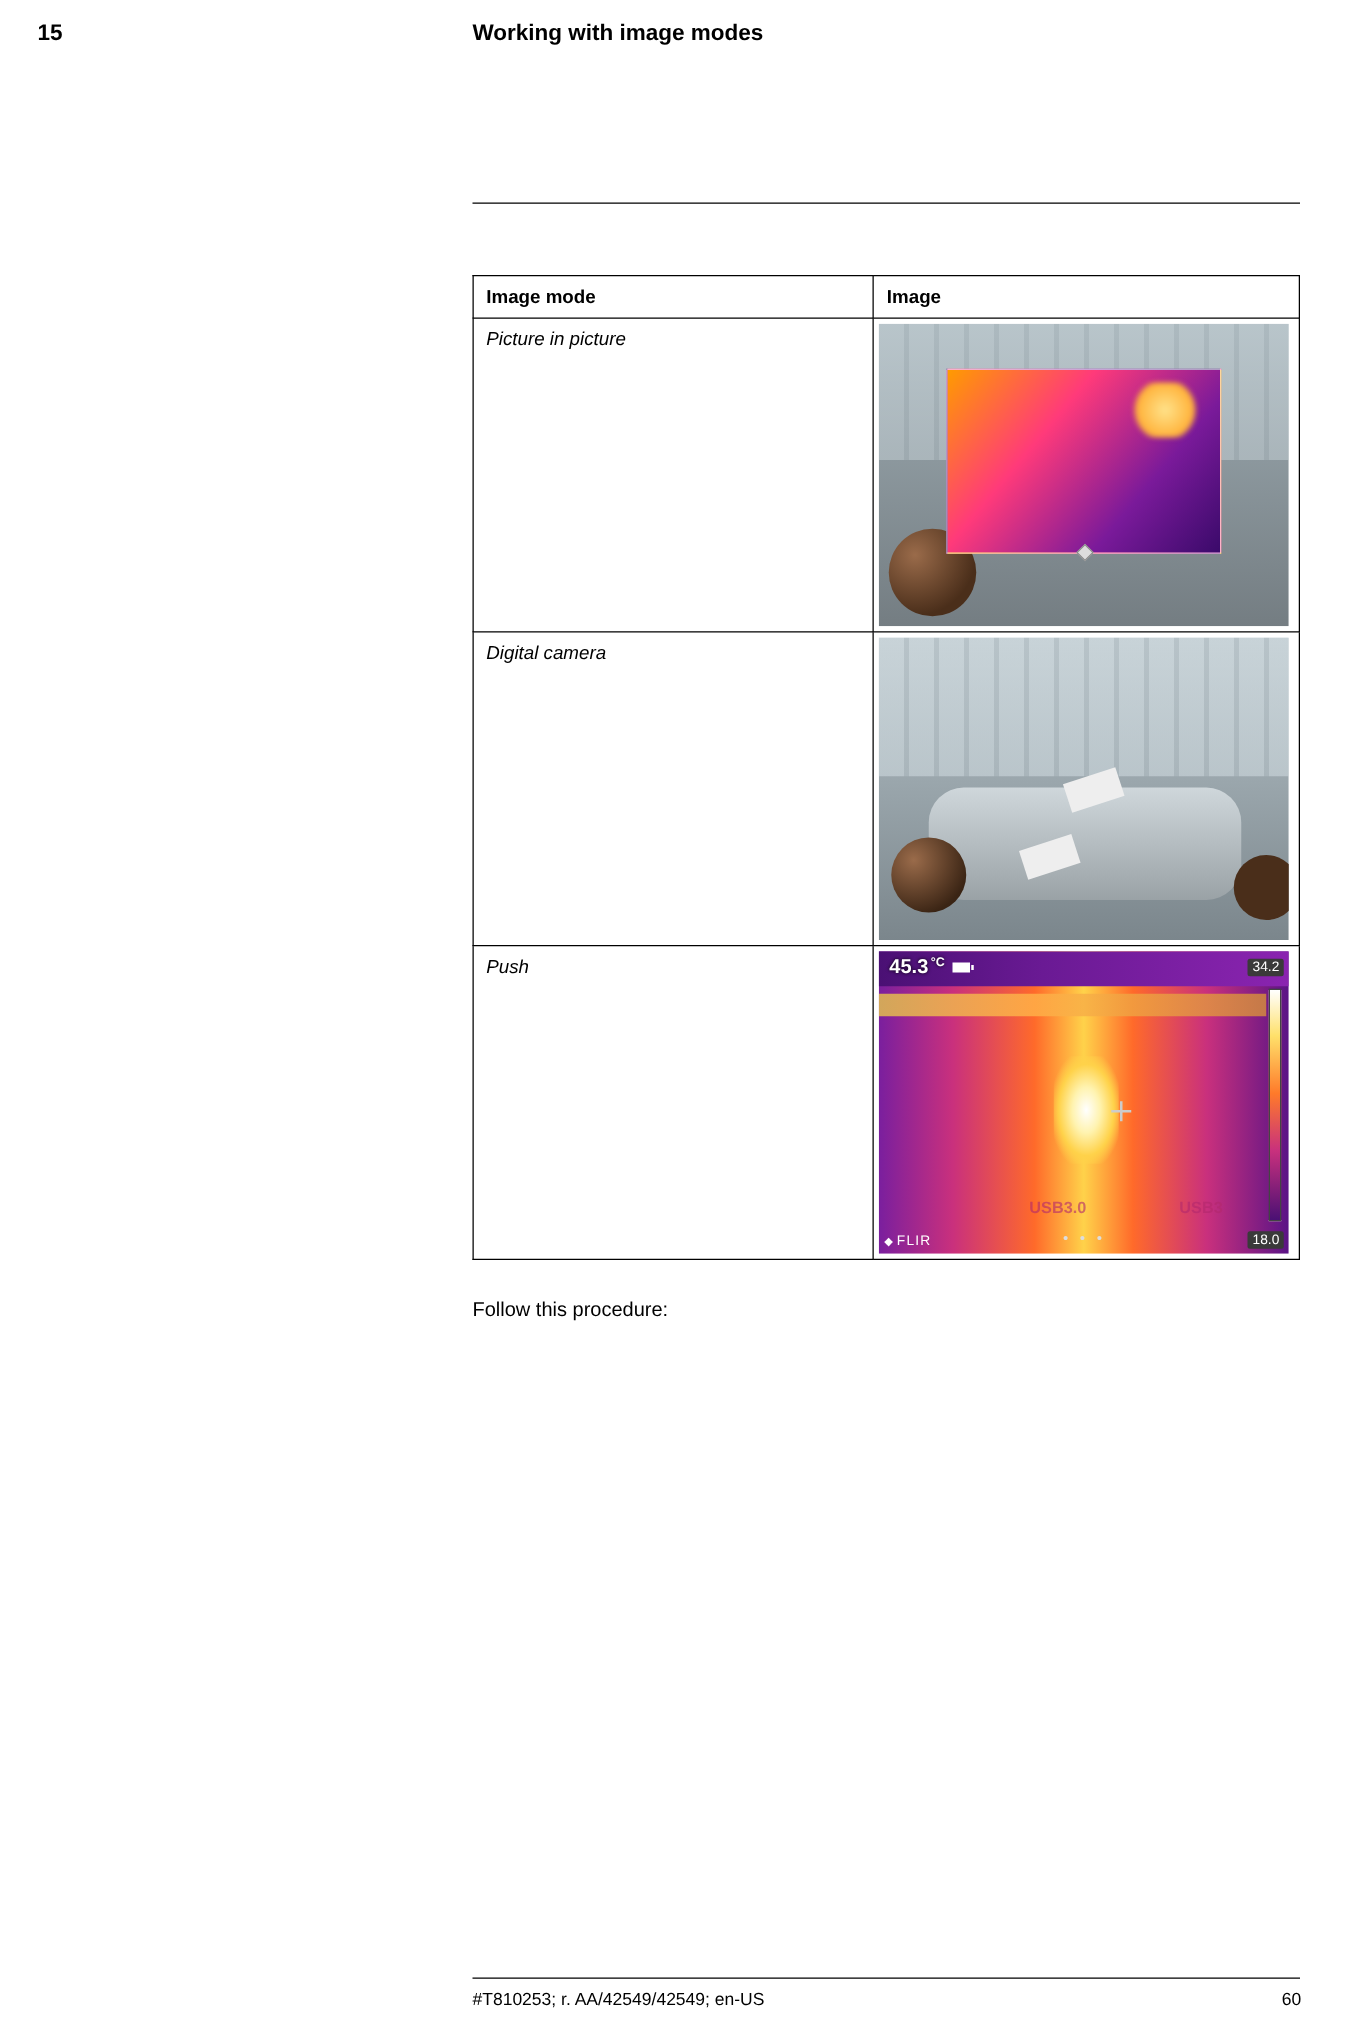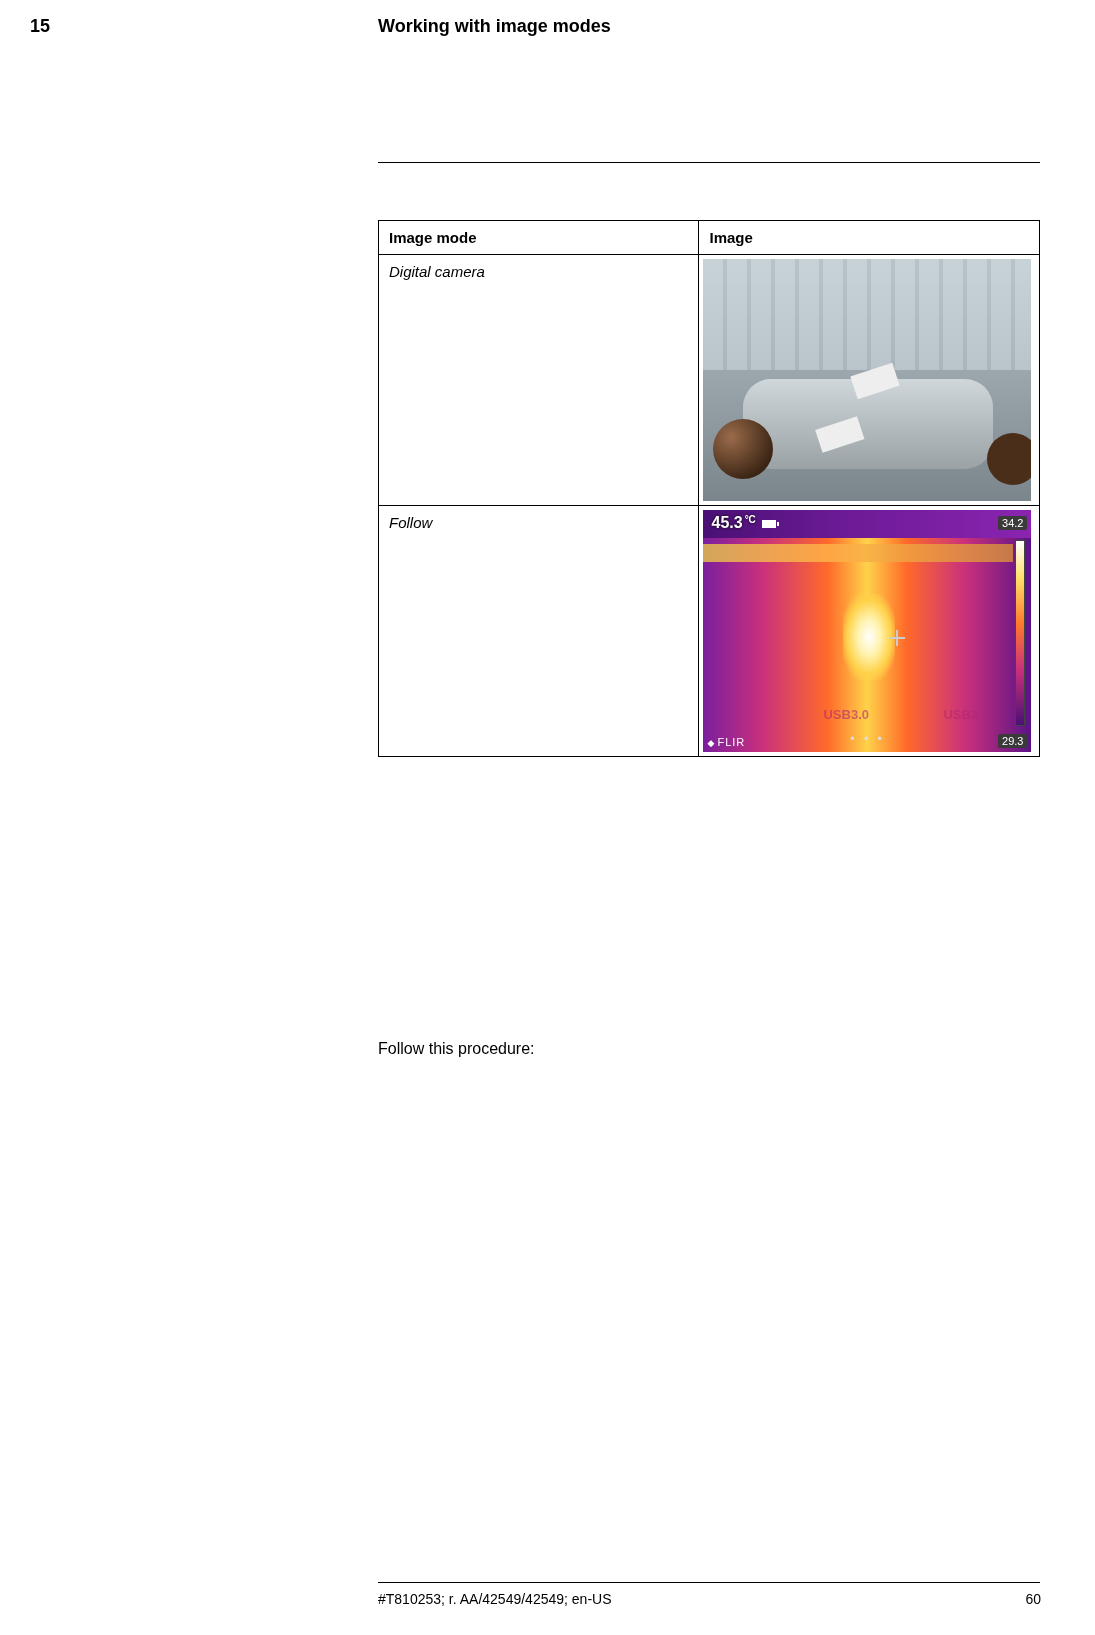--- a/index.html
+++ b/index.html
@@ -78,47 +78,59 @@
 
   <table class="tbl">
     <thead>
       <tr>
         <th>Image mode</th>
         <th>Image</th>
       </tr>
     </thead>
     <tbody>
       <tr>
+        <td class="mode">Picture in picture</td>
+        <td class="imgcell">
+          <div class="thumb">
+            <div class="pip-bg">
+              <div class="pip-pipe"></div>
+              <div class="pip-overlay"></div>
+              <div class="pip-grip"></div>
+            </div>
+          </div>
+        </td>
+      </tr>
+      <tr>
         <td class="mode">Digital camera</td>
         <td class="imgcell">
           <div class="thumb">
             <div class="dc-bg">
               <div class="dc-body"></div>
               <div class="dc-tag"></div>
             </div>
           </div>
         </td>
       </tr>
       <tr>
-        <td class="mode">Follow</td>
+        <td class="mode">Push</td>
         <td class="imgcell">
           <div class="thumb">
             <div class="mc-bg">
               <div class="mc-topbar"></div>
               <div class="mc-band"></div>
               <div class="mc-temp">
                 <span>45.3</span><span class="mc-unit">°C</span><span class="mc-batt"></span>
               </div>
               <div class="mc-hot"></div>
               <div class="mc-cross"></div>
               <div class="mc-usb l">USB3.0</div>
               <div class="mc-usb r">USB3</div>
               <div class="mc-scale"></div>
               <div class="mc-scale-top">34.2</div>
-              <div class="mc-scale-bot">29.3</div>
+              <div class="mc-scale-bot">18.0</div>
               <div class="mc-logo">FLIR</div>
               <div class="mc-dots">• • •</div>
             </div>
           </div>
         </td>
       </tr>
     </tbody>
   </table>
 
   <div class="section">

